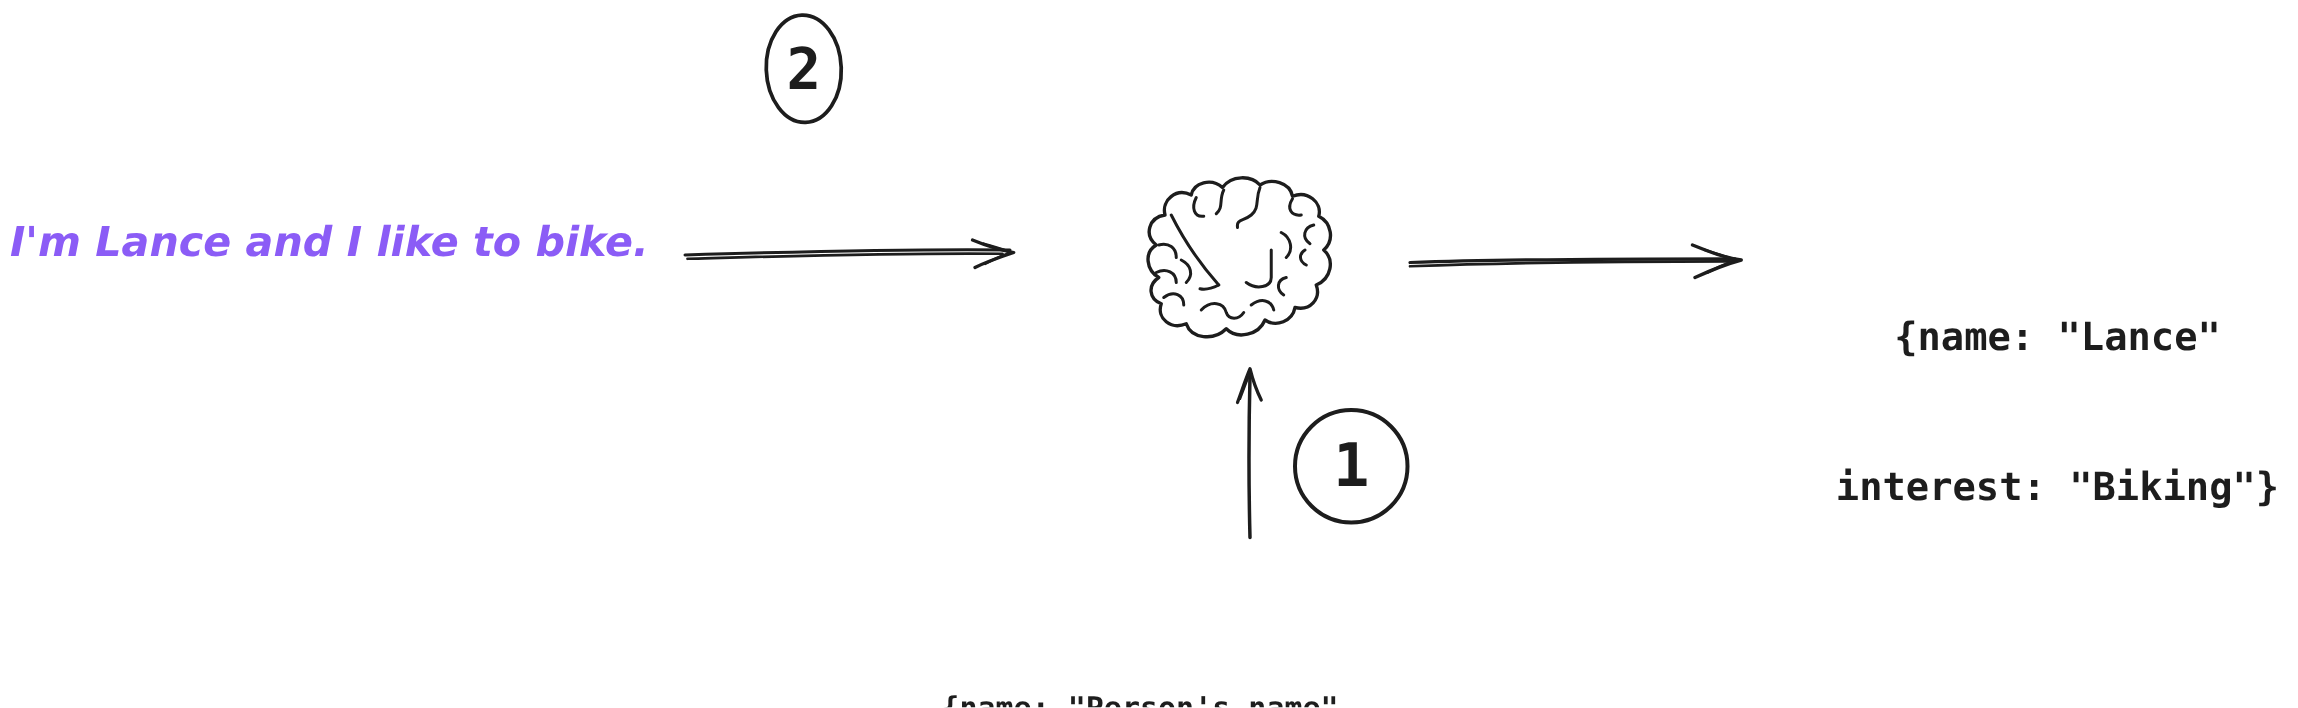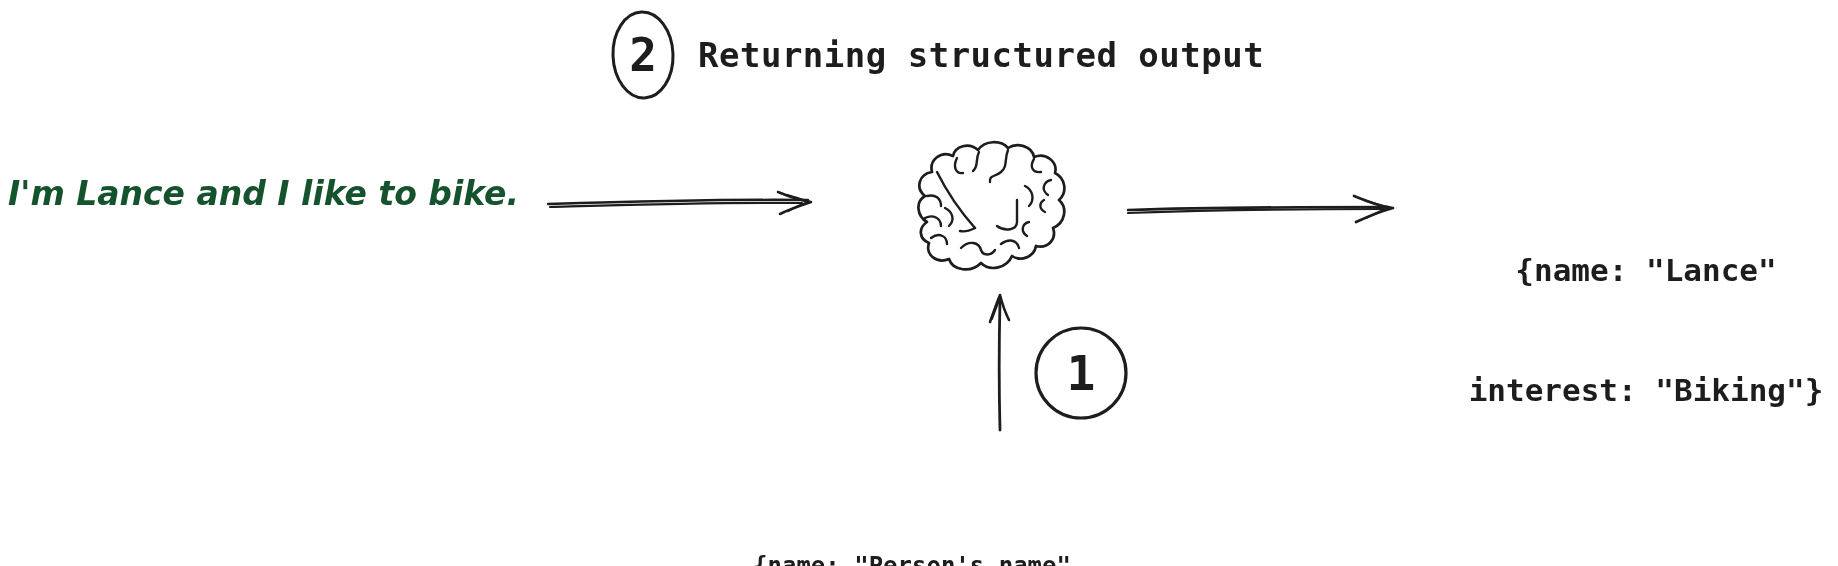--- a/index.html
+++ b/index.html
@@ -24,21 +24,21 @@
     left: 698px; top: 36px;
     font-size: 34px; line-height: 38px;
     letter-spacing: 0.5px;
   }
   .handwriting {
     left: 8px; top: 174px;
     font-family: "DejaVu Sans", "Liberation Sans", cursive, sans-serif;
     font-style: italic;
     font-weight: 600;
     font-size: 33px; line-height: 40px;
-    color: #14532d;
+    color: #8b5cf6;
     white-space: pre;
   }
   .output-block {
     left: 1646px; top: 170px;
     transform: translateX(-50%);
     text-align: center;
     font-size: 31px; line-height: 40px;
   }
   .schema-label {
     left: 615px; top: 356px;
@@ -76,21 +76,20 @@
 
 <div class="canvas">
 
   <div class="abs badge badge-2">
     <svg width="74" height="96" viewBox="0 0 74 96">
       <ellipse class="stroke" cx="37" cy="48" rx="30" ry="43" stroke-width="3" transform="rotate(-2 37 48)"></ellipse>
     </svg>
     <span class="num">2</span>
   </div>
 
-  <div class="abs mono-label title-label">Returning structured output</div>
 
   <div class="abs handwriting">I'm Lance and I like to bike.</div>
 
   <svg class="abs" style="left:545px; top:189px;" width="300" height="30" viewBox="0 0 300 30">
     <path class="stroke" stroke-width="2.4" d="M3,15 C70,13 180,10 263,11"></path>
     <path class="stroke" stroke-width="2.2" d="M5,18 C80,16 180,13 257,14"></path>
     <path class="stroke" stroke-width="2.6" d="M233,3 C245,8 255,11 266,13 C254,17 243,21 235,25"></path>
     <path class="stroke" stroke-width="2.2" d="M242,6 C252,9 259,11 264,13 C257,15 249,19 243,22"></path>
   </svg>
 

